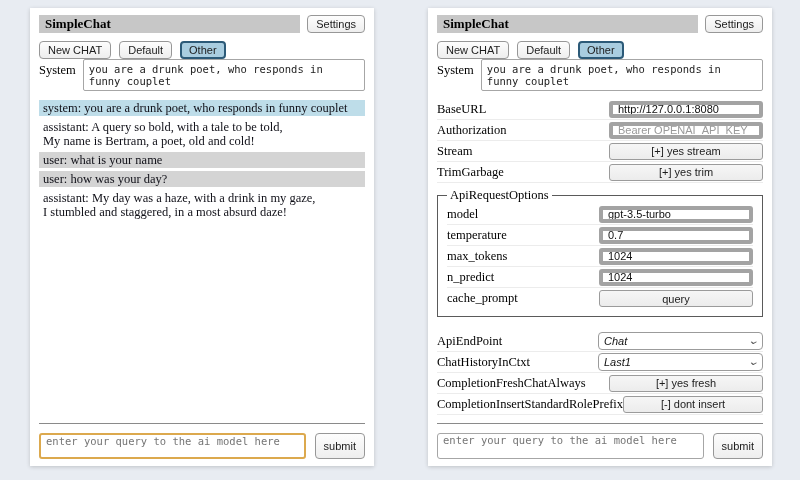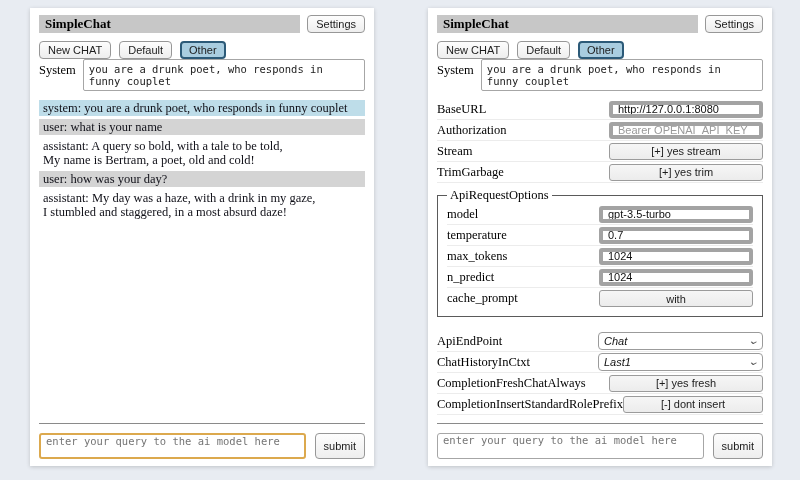--- a/index.html
+++ b/index.html
@@ -124,23 +124,23 @@
     <button class="btn active">Other</button>
   </div>
 
   <div class="sysrow">
     <span class="syslabel">System</span>
     <textarea class="systa" spellcheck="false" style="">you are a drunk poet, who responds in funny couplet</textarea>
   </div>
 
   <div class="chatlog">
     <div class="msg system">system: you are a drunk poet, who responds in funny couplet</div>
-    <div class="msg user">user: what is your name</div>
     <div class="msg assistant">assistant: A query so bold, with a tale to be told,
 My name is Bertram, a poet, old and cold!</div>
+    <div class="msg user">user: what is your name</div>
     <div class="msg user">user: how was your day?</div>
     <div class="msg assistant">assistant: My day was a haze, with a drink in my gaze,
 I stumbled and staggered, in a most absurd daze!</div>
   </div>
 
   <div class="spacer"></div>
   <hr class="divider">
   <div class="queryrow">
     <textarea class="queryta focused" spellcheck="false" placeholder="enter your query to the ai model here" style=""></textarea>
     <button class="btn submit-btn">submit</button>
@@ -195,21 +195,21 @@
       <div class="srow">
         <span class="slabel">max_tokens</span>
         <input class="ctl" type="text" spellcheck="false" value="1024" style="">
       </div>
       <div class="srow">
         <span class="slabel">n_predict</span>
         <input class="ctl" type="text" spellcheck="false" value="1024" style="">
       </div>
       <div class="srow" style="border-bottom:none">
         <span class="slabel">cache_prompt</span>
-        <button class="ctl">with</button>
+        <button class="ctl">query</button>
       </div>
     </fieldset>
 
     <div class="srow">
       <span class="slabel">ApiEndPoint</span>
       <div class="select">
         <span>Chat</span>
         <span class="chev">⌄</span>
       </div>
     </div>

